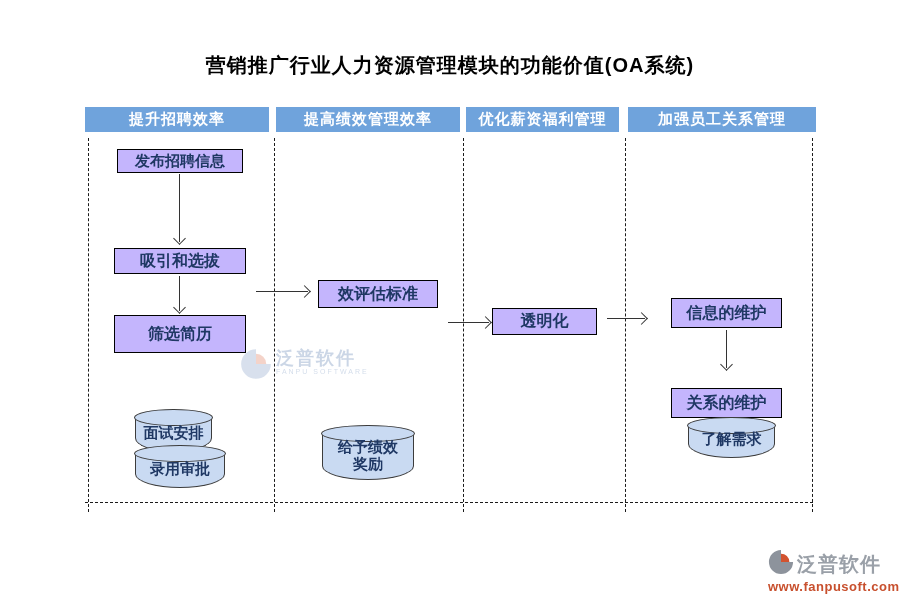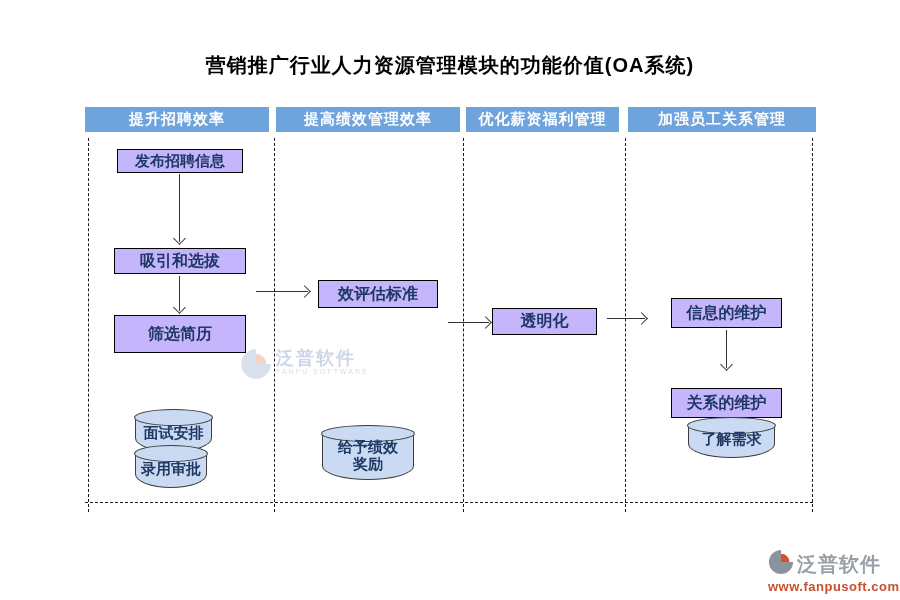--- a/index.html
+++ b/index.html
@@ -97,21 +97,21 @@
   <div class="nodes">
 
     <div class="pbox" style="left:117px;top:149px;width:126px;height:24px;font-size:15px;">发布招聘信息</div>
     <div class="arr-v" style="left:179px;top:174px;height:68px;"></div>
     <div class="pbox" style="left:114px;top:248px;width:132px;height:26px;">吸引和选拔</div>
     <div class="arr-v" style="left:179px;top:276px;height:35px;"></div>
     <div class="pbox" style="left:114px;top:315px;width:132px;height:38px;">筛选简历</div>
     <div class="cyl" style="left:135px;top:382px;width:77px;height:34px;margin-top:36px;">
       <span class="cyl-label">面试安排</span>
     </div>
-    <div class="cyl" style="left:135px;top:454px;width:72px;height:34px;">
+    <div class="cyl" style="left:135px;top:454px;width:90px;height:34px;">
       <span class="cyl-label">录用审批</span>
     </div>
 
     <div class="arr-h" style="left:256px;top:291px;width:52px;"></div>
 
     <div class="pbox" style="left:318px;top:280px;width:120px;height:28px;">效评估标准</div>
     <div class="arr-h" style="left:448px;top:322px;width:41px;"></div>
     <div class="cyl" style="left:322px;top:434px;width:92px;height:46px;">
       <span class="cyl-label" style="top:4px;padding:0 12px;">给予绩效奖励</span>
     </div>

